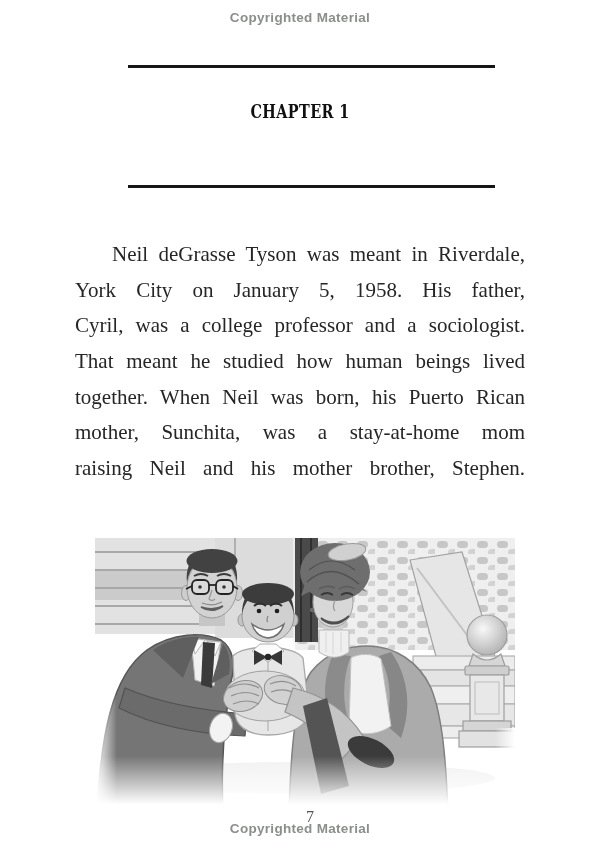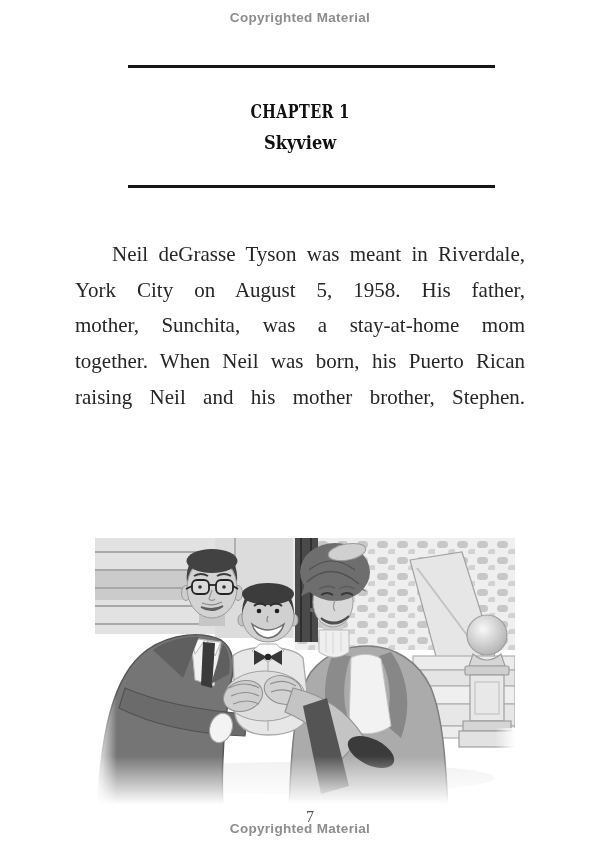--- a/index.html
+++ b/index.html
@@ -54,31 +54,30 @@
 
 <div class="page">
 
   <div class="watermark top">Copyrighted Material</div>
 
   <div class="rule rule-top"></div>
 
   <div class="chapter-line chapter-label">
     <span>CHAPTER 1</span>
   </div>
-  <div class="chapter-line chapter-title">
-    <span>Skyview</span>
-  </div>
 
   <div class="rule rule-bottom"></div>
 
   <div class="para">
     <div class="pline indent">Neil deGrasse Tyson was meant in Riverdale,</div>
-    <div class="pline">York City on August 5, 1958. His father,</div>
+    <div class="pline">York City on January 5, 1958. His father,</div>
+    <div class="pline">Cyril, was a college professor and a sociologist.</div>
+    <div class="pline">That meant he studied how human beings lived</div>
+    <div class="pline">together. When Neil was born, his Puerto Rican</div>
     <div class="pline">mother, Sunchita, was a stay-at-home mom</div>
-    <div class="pline">together. When Neil was born, his Puerto Rican</div>
     <div class="pline">raising Neil and his mother brother, Stephen.</div>
   </div>
 
   <svg class="illustration" width="420" height="275" viewBox="0 0 420 275" xmlns="http://www.w3.org/2000/svg">
     <defs>
       <pattern id="bricks" width="20" height="16" patternUnits="userSpaceOnUse">
         <rect width="20" height="16" fill="#efefef"></rect>
         <rect x="2" y="3" width="11" height="7" rx="3.5" fill="#c7c7c7"></rect>
         <rect x="13" y="11" width="11" height="7" rx="3.5" fill="#d2d2d2"></rect>
       </pattern>

